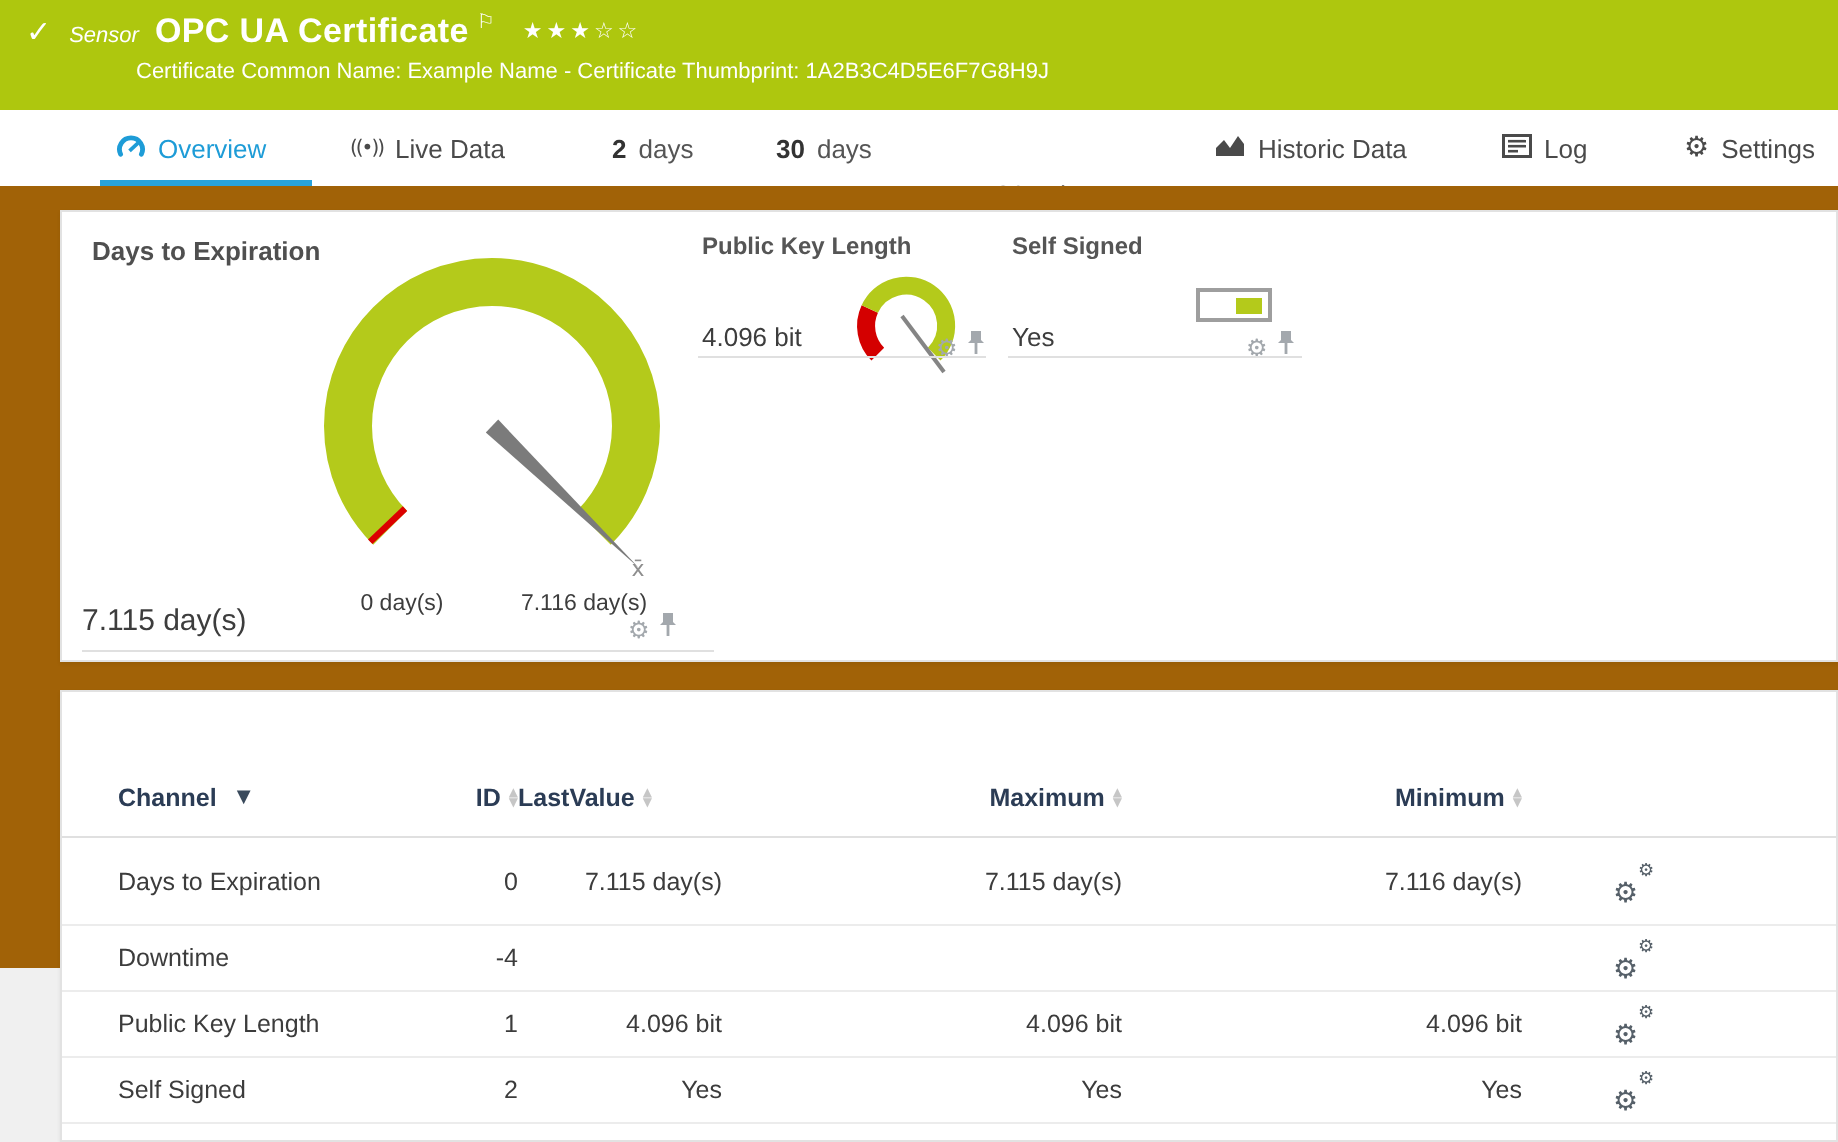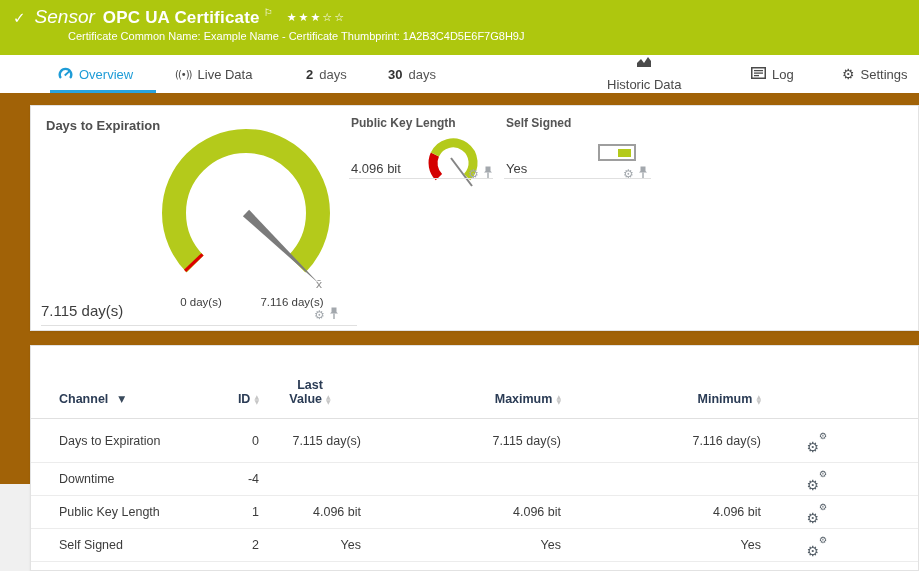--- a/index.html
+++ b/index.html
@@ -4,21 +4,21 @@
 <style>
   * { margin:0; padding:0; box-sizing:border-box; }
   html,body { width:919px; height:571px; overflow:hidden; }
   body { font-family:"Liberation Sans", sans-serif; background:#f0f0f0; color:#3d3d3d; }
   .icon-glyph { font-family:"DejaVu Sans", sans-serif; }
 
   
   .green-bar { position:relative; width:919px; height:55px; background:#aec70e; color:#fff; }
   .gb-row1 { position:absolute; left:13px; top:6px; display:flex; align-items:baseline; }
   .gb-check { font-size:15px; font-weight:bold; margin-right:9px; }
-  .gb-kind { font-style:italic; font-size:19px; margin-right:8px; }
+  .gb-kind { font-style:italic; font-size:11px; margin-right:8px; }
   .gb-title { font-size:17px; font-weight:bold; letter-spacing:.2px; }
   .gb-flag { font-size:10px; position:relative; top:-7px; margin-left:4px; }
   .gb-stars { font-size:11px; letter-spacing:2px; margin-left:14px; position:relative; top:-2px; }
   .gb-row2 { position:absolute; left:68px; top:30px; font-size:11px; }
 
   
   .tab-bar { position:relative; width:919px; height:38px; background:#fff; }
   .tab { position:absolute; top:0; height:38px; display:flex; align-items:center; gap:6px;
          font-size:13px; color:#4a4a4a; cursor:pointer; white-space:nowrap; }
   .tab .num { font-weight:bold; color:#333; }
@@ -52,21 +52,21 @@
   
   .trow, .thead { display:grid; grid-template-columns:168px 60px 102px 200px 200px 1fr; }
   .thead { height:73px; align-items:end; padding-bottom:12px; border-bottom:1px solid #e0e0e0;
            color:#2b3c55; font-size:12.5px; font-weight:bold; }
   .trow { height:33px; align-items:center; border-bottom:1px solid #ececec; font-size:12.5px; color:#3c3c3c; }
   .trow-first { height:44px; }
   .c-left { padding-left:28px; text-align:left; }
   .c-right { text-align:right; }
   .hcell { display:flex; align-items:center; gap:4px; }
   .h-right { justify-content:flex-end; }
-  .h-last { display:flex; flex-direction:column; align-items:center; line-height:14px; }
+  .h-last { display:flex; flex-direction:row; align-items:center; line-height:14px; }
   .h-last .l2 { display:flex; align-items:center; gap:4px; }
   .sort-stack { display:inline-flex; flex-direction:column; color:#c6c6c6; font-size:6px; line-height:5px; }
   .chan-sort { font-size:9px; color:#3a4a5c; margin-left:6px; }
   .gears-cell { padding-left:58px; }
   .two-gears { position:relative; width:20px; height:19px; color:#566069; cursor:pointer; }
   .two-gears .g-big { position:absolute; right:0; top:-1px; font-size:14px; line-height:1; }
   .two-gears .g-small { position:absolute; left:0; bottom:0; font-size:9px; line-height:1; }
 </style>
 </head>
 <body>
@@ -101,21 +101,21 @@
     <span class="lbl-days">days</span>
   </div>
   <div class="tab" style="left:388px;">
     <span class="num">30</span>
     <span class="lbl-days">days</span>
   </div>
   <div class="tab" style="left:498px;margin-top:23px;">
     <span class="num">365</span>
     <span class="lbl-days">days</span>
   </div>
-  <div class="tab" style="left:607px;flex-direction:column;">
+  <div class="tab" style="left:607px;">
     <span>
       <svg width="16" height="13" viewBox="0 0 16 13">
         <path d="M1 12 V8 L5 4 L8 8 L12 2 L15 6 V12 Z" fill="#4a4a4a"></path>
       </svg>
     </span>
     <span>Historic Data</span>
   </div>
   <div class="tab" style="left:751px;">
     <span>
       <svg width="15" height="12" viewBox="0 0 15 12">

